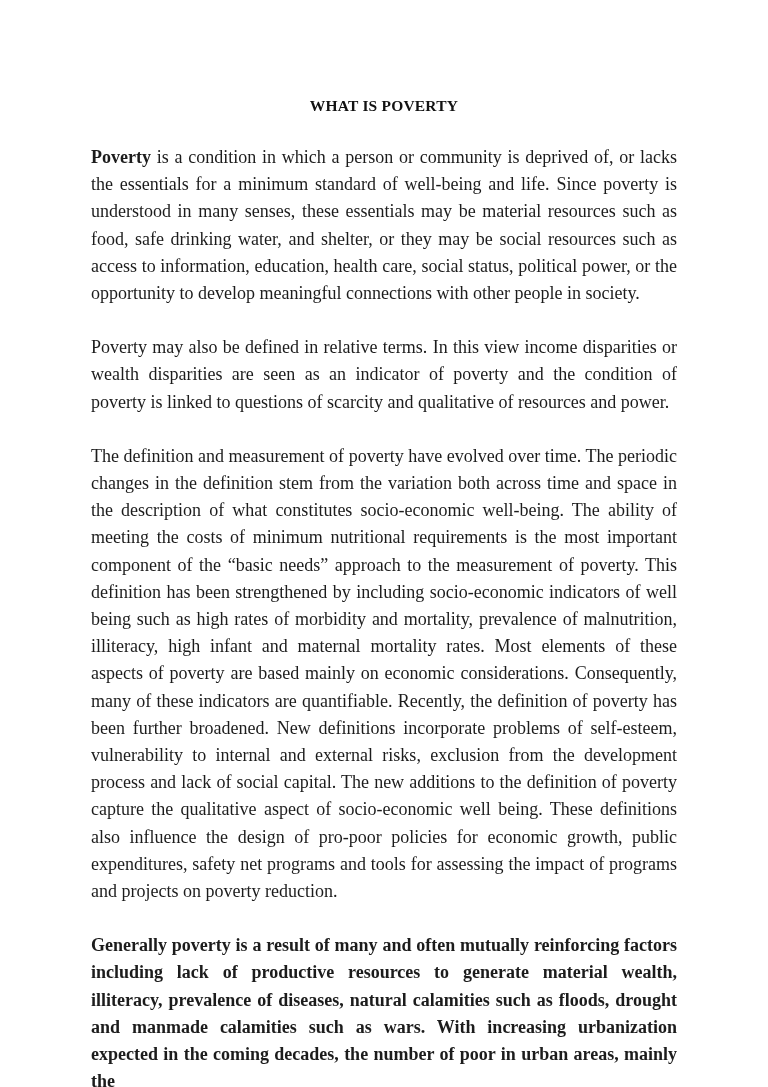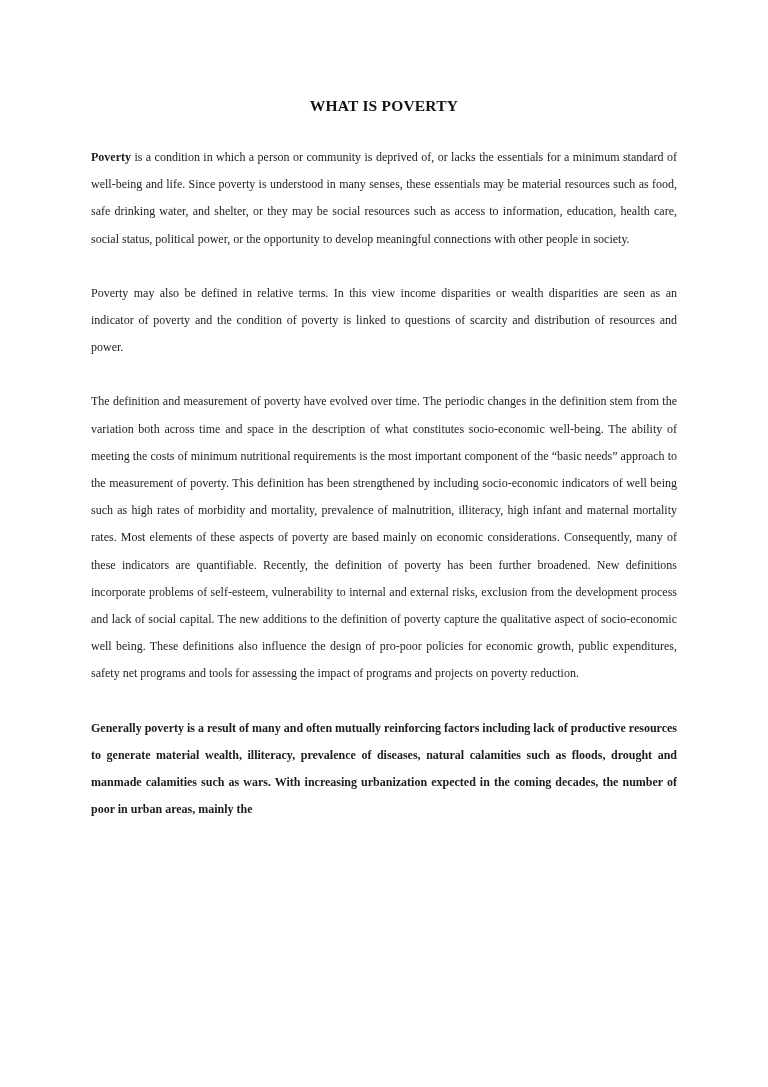--- a/index.html
+++ b/index.html
@@ -35,21 +35,21 @@
     letter-spacing: 0.2px;
     margin: 0 0 0 0;
     line-height: 20px;
     color: #121212;
   }
   .body-block {
     margin-top: 28px;
   }
   p.para {
     margin: 0 0 27px 0;
-    font-size: 12px;
+    font-size: 18px;
     line-height: 27.2px;
     text-align: justify;
     text-justify: inter-word;
     color: #1c1c1c;
     hyphens: none;
   }
   p.para:last-child {
     margin-bottom: 0;
     font-weight: bold;
   }
@@ -66,21 +66,21 @@
 
 <div class="page">
   <div class="content">
 
     <h1 class="doc-title">WHAT IS POVERTY</h1>
 
     <div class="body-block">
 
       <p class="para"><span class="lead-word">Poverty</span><span> is a condition in which a person or community is deprived of, or lacks the essentials for a minimum standard of well-being and life. Since poverty is understood in many senses, these essentials may be material resources such as food, safe drinking water, and shelter, or they may be social resources such as access to information, education, health care, social status, political power, or the opportunity to develop meaningful connections with other people in society.</span></p>
 
-      <p class="para">Poverty may also be defined in relative terms. In this view income disparities or wealth disparities are seen as an indicator of poverty and the condition of poverty is linked to questions of scarcity and distribution of resources and power.</p>
+      <p class="para">Poverty may also be defined in relative terms. In this view income disparities or wealth disparities are seen as an indicator of poverty and the condition of poverty is linked to questions of scarcity and qualitative of resources and power.</p>
 
       <p class="para">The definition and measurement of poverty have evolved over time. The periodic changes in the definition stem from the variation both across time and space in the description of what constitutes socio-economic well-being. The ability of meeting the costs of minimum nutritional requirements is the most important component of the “basic needs” approach to the measurement of poverty. This definition has been strengthened by including socio-economic indicators of well being such as high rates of morbidity and mortality, prevalence of malnutrition, illiteracy, high infant and maternal mortality rates. Most elements of these aspects of poverty are based mainly on economic considerations. Consequently, many of these indicators are quantifiable. Recently, the definition of poverty has been further broadened. New definitions incorporate problems of self-esteem, vulnerability to internal and external risks, exclusion from the development process and lack of social capital. The new additions to the definition of poverty capture the qualitative aspect of socio-economic well being. These definitions also influence the design of pro-poor policies for economic growth, public expenditures, safety net programs and tools for assessing the impact of programs and projects on poverty reduction.</p>
 
       <p class="para">Generally poverty is a result of many and often mutually reinforcing factors including lack of productive resources to generate material wealth, illiteracy, prevalence of diseases, natural calamities such as floods, drought and manmade calamities such as wars. With increasing urbanization expected in the coming decades, the number of poor in urban areas, mainly the</p>
 
     </div>
   </div>
 </div>
 
 </body></html>

